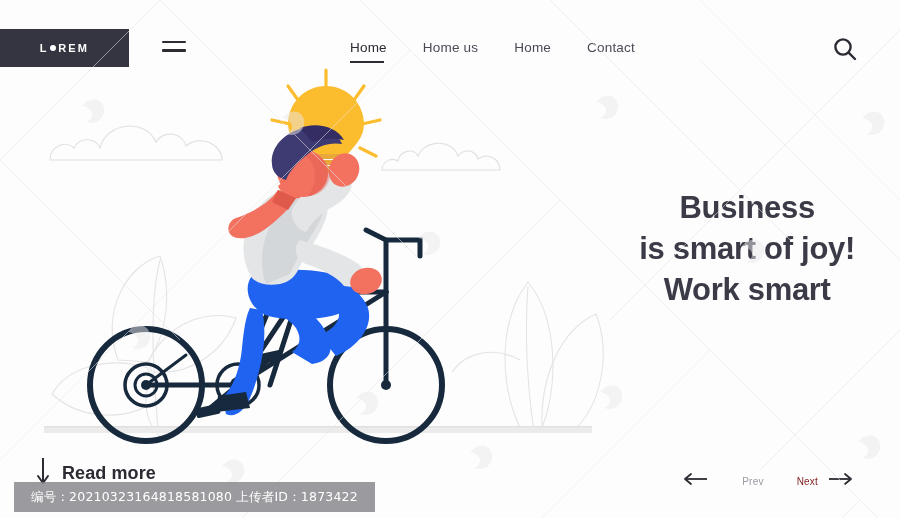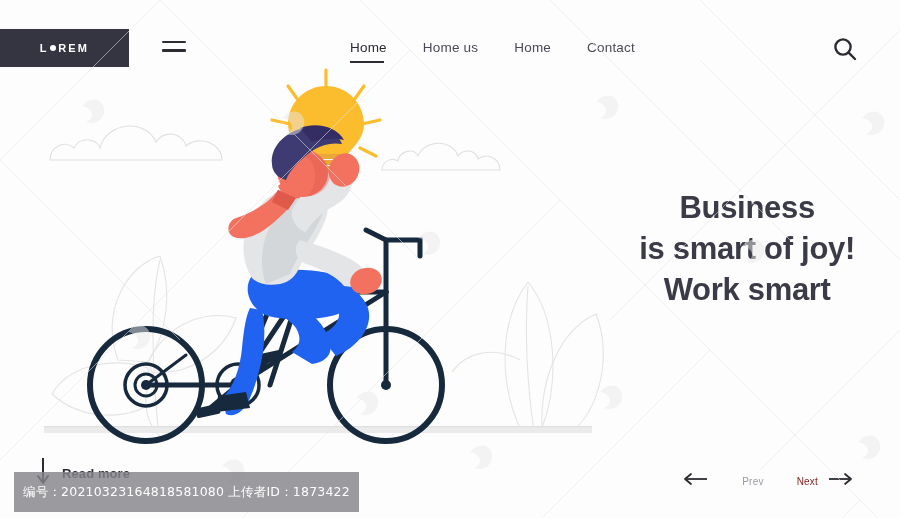--- a/index.html
+++ b/index.html
@@ -160,21 +160,21 @@
     position: absolute;
     left: 36px;
     bottom: 28px;
     display: flex;
     align-items: center;
     gap: 12px;
     z-index: 20;
     cursor: pointer;
   }
   .read-more-label {
-    font-size: 13px;
+    font-size: 18px;
     color: #2b2b33;
     font-weight: bold;
     letter-spacing: 0.1px;
   }
 
   .pager {
     position: absolute;
     right: 45px;
     bottom: 28px;
     display: flex;
@@ -189,27 +189,27 @@
     margin-left: 24px;
   }
   .pager-label.prev { color: #9a9aa4; }
   .pager-label.next { color: #7f1d1d; }
 
   
   .wm-bar {
     position: absolute;
     left: 14px;
     bottom: 6px;
-    height: 40px;
+    height: 30px;
     background: rgba(132,132,138,0.82);
     color: #ffffff;
     font-size: 12.5px;
     display: flex;
     align-items: center;
-    padding: 0 9px;
+    padding: 0 17px;
     letter-spacing: 0.2px;
     z-index: 60;
     white-space: nowrap;
     font-family: "DejaVu Sans", sans-serif;
   }
 </style>
 </head>
 <body>
 
 <div id="stage">

